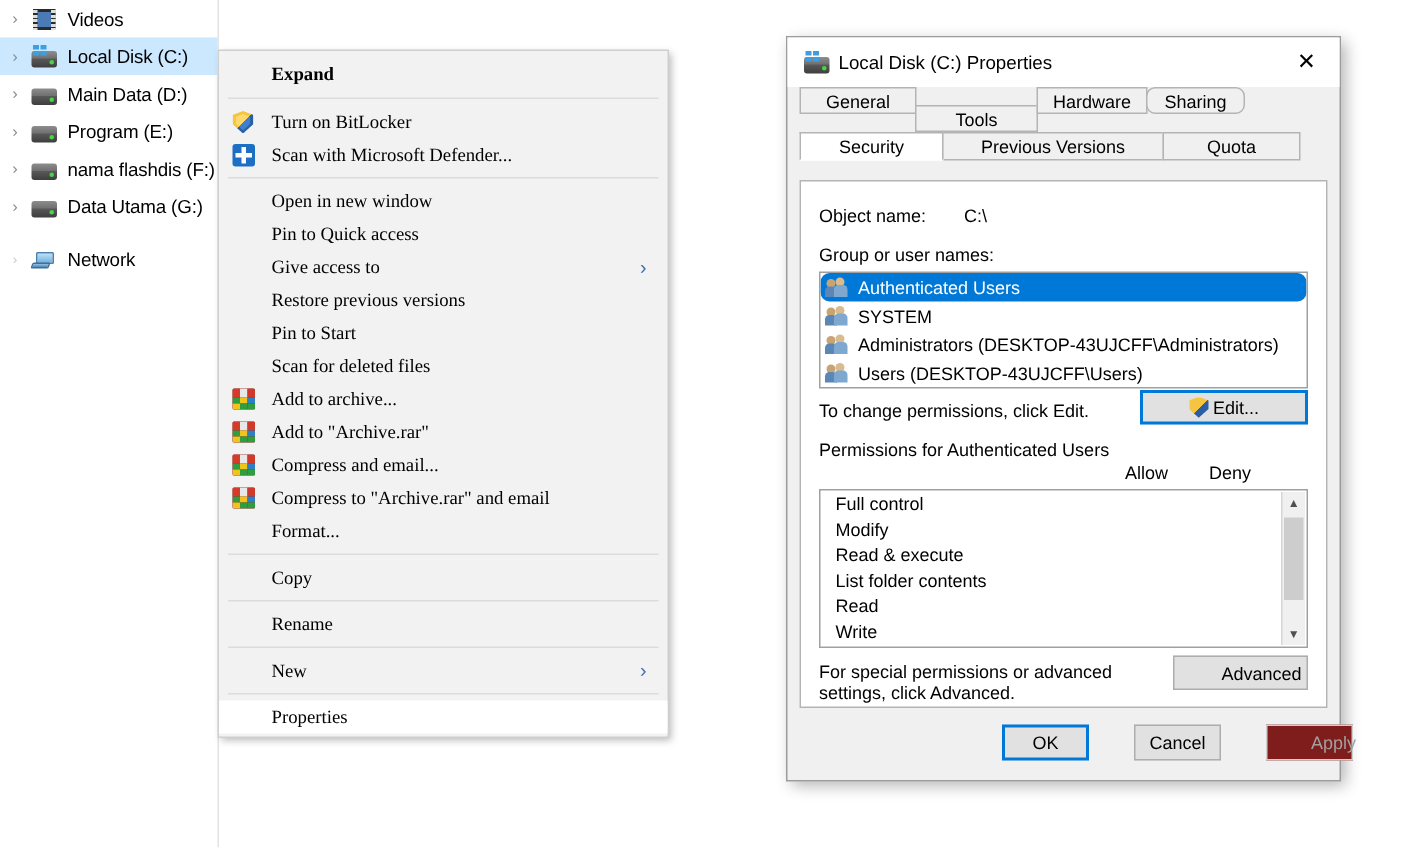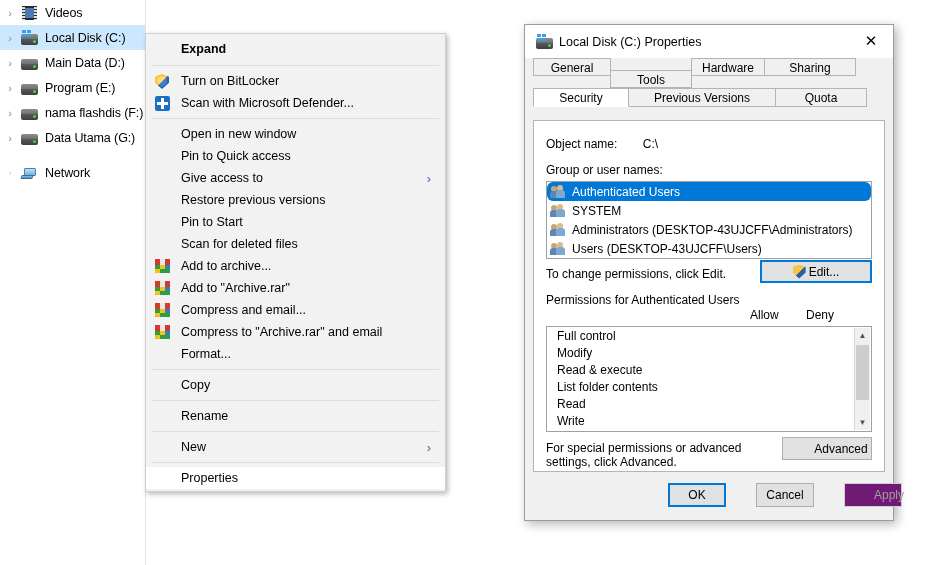--- a/index.html
+++ b/index.html
@@ -88,21 +88,21 @@
     align-items: center;
     font-size: 12.5px;
     color: #000;
     padding-left: 8px;
     cursor: default;
     white-space: nowrap;
   }
   .mi.header { font-weight: bold; height: 24px; }
   .mi.hover { background:#ffffff; }
   .mi-ico { width: 18px; flex:0 0 18px; height:16px; margin-right:7px; position:relative;}
-  .mi-txt { padding-left: 2px; }
+  .mi-txt { padding-left: 2px; font-family: Liberation Serif, serif; }
   .mi.noico .mi-txt { margin-left: 25px; }
   .mi.header .mi-txt { margin-left: 25px; }
   .sep { height:1px; background:#dcdcdc; margin:4px 6px 4px 6px;}
   .subarrow {
     position:absolute; right:14px; top:50%; transform:translateY(-50%);
     font-size: 13px; color:#3f6fae;
   }
   
   .shield { position:absolute; left:1px; top:1px; width:14px; height:15px;
      background: linear-gradient(135deg,#f5c542 0 50%, #2a5fa5 50% 100%);
@@ -225,21 +225,21 @@
     display:flex;align-items:center;justify-content:center; font-size:12px;padding-left:28px;
   }
   #btnbar { position:absolute; left:0; right:0; bottom:0; height:48px; }
   .dbtn {
     position:absolute; top:11px; width:58px; height:24px;
     background:#e1e1e1; border:1px solid #adadad; box-sizing:border-box;
     display:flex;align-items:center;justify-content:center;
     font-size:12px; color:#000;
   }
   .dbtn.primary { border:2px solid #0078d7; }
-  .dbtn.disabled { color:#a0a0a0; background:#701a75; border-color:#cfcfcf;padding-left:32px;}
+  .dbtn.disabled { color:#a0a0a0; background:#7f1d1d; border-color:#cfcfcf;padding-left:32px;}
 </style>
 </head>
 <body>
 
 <div id="tree">
     <div class="tree-row">
       <span class="tree-chev">›</span>
       <span class="tree-ico">
         <span class="film"></span>
       </span>
@@ -435,21 +435,21 @@
     </span>
     <span class="t-title">Local Disk (C:) Properties</span>
     <span id="closebtn">✕</span>
   </div>
 
   <div id="tabstrip">
     <div class="tabrow row1">
         <div class="tab" style="width: 78px;">General</div>
         <div class="tab" style="width: 82px; margin-top: 12px;">Tools</div>
         <div class="tab" style="width: 74px;">Hardware</div>
-        <div class="tab" style="width: 92px;">Sharing</div>
+        <div class="tab" style="width: 66px; border-radius: 6px;">Sharing</div>
       </div>
     <div class="tabrow row2">
         <div class="tab active" style="width: 96px;">Security</div>
         <div class="tab" style="width: 148px;">Previous Versions</div>
         <div class="tab" style="width: 92px;">Quota</div>
       </div>
   </div>
 
   <div id="panel">
 

